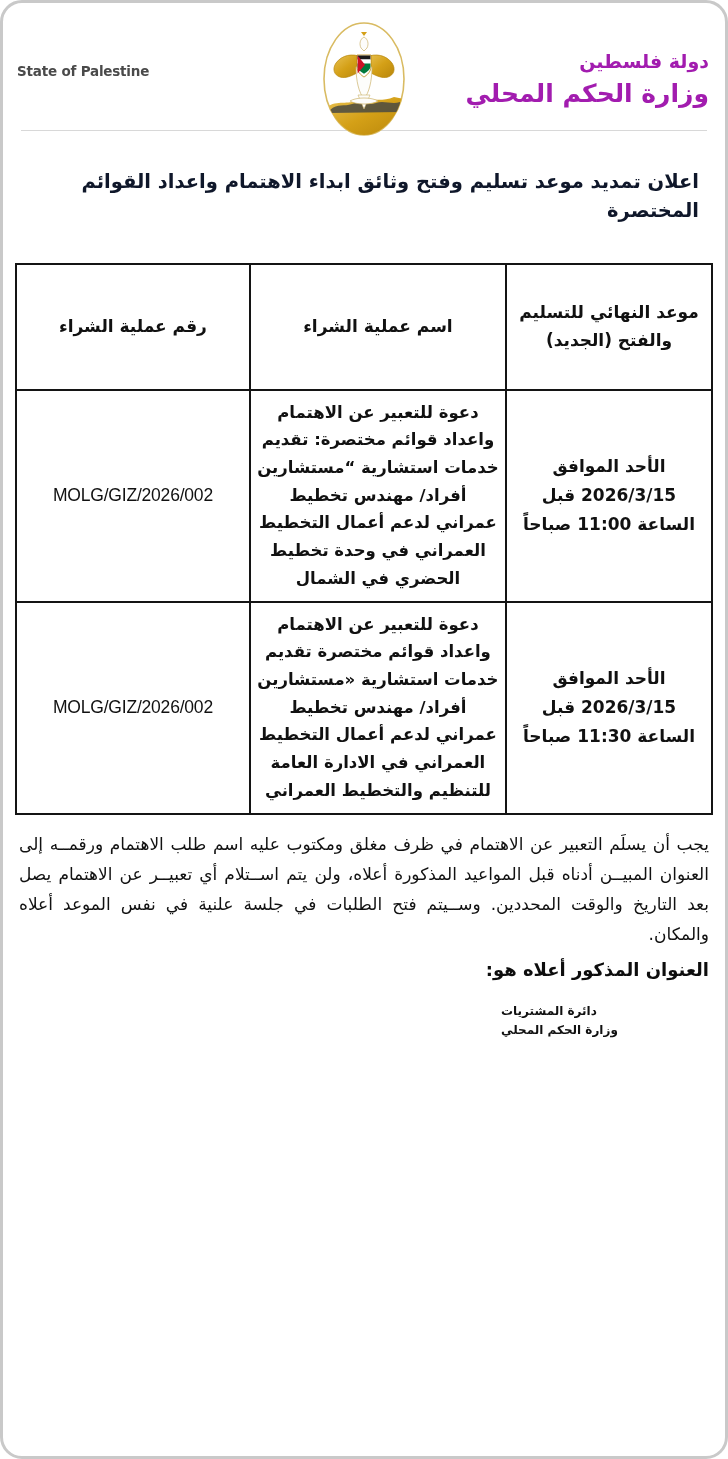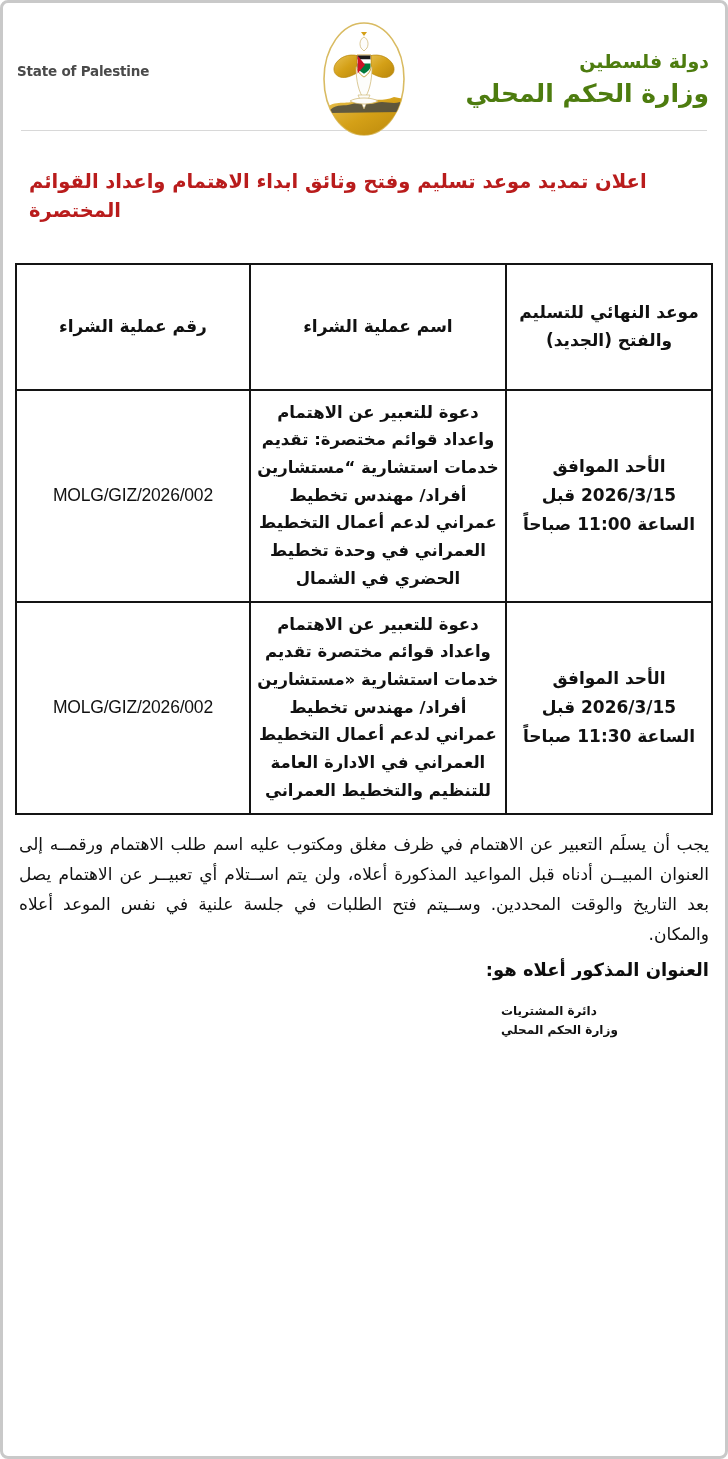--- a/index.html
+++ b/index.html
@@ -15,21 +15,21 @@
     overflow: hidden;
     position: relative;
   }
 
   
   .page {
     position: absolute;
     inset: 0;
     background: #ffffff;
     border: 3px solid #c9c9c9;
-    border-radius: 8px;
+    border-radius: 22px;
     box-sizing: border-box;
     overflow: hidden;
     display: flex;
     flex-direction: column;
   }
 
   
   .letterhead {
     position: relative;
     height: 150px;
@@ -45,21 +45,21 @@
     font-weight: bold;
     font-size: 13.5px;
     line-height: 1.85;
     letter-spacing: -0.2px;
   }
   .lh-ar {
     position: absolute;
     right: 16px;
     top: 44px;
     text-align: right;
-    color: #4d7c0f;
+    color: #a21caf;
   }
   .lh-ar .l1 {
     font-size: 19px;
     font-weight: bold;
     line-height: 1.5;
     letter-spacing: -0.5px;
   }
   .lh-ar .l2 {
     font-size: 25px;
     font-weight: bold;
@@ -79,24 +79,24 @@
     left: 50%;
     top: 14px;
     transform: translateX(-50%);
     width: 96px;
     height: 124px;
     z-index: 3;
   }
 
   
   .headline {
-    text-align: left;
+    text-align: right;
     font-size: 19.5px;
     font-weight: bold;
-    color: #b91c1c;
+    color: #0f172a;
     margin: 14px 26px 0 26px;
     line-height: 1.5;
     letter-spacing: -0.6px;
   }
   .intro {
     text-align: center;
     font-size: 17px;
     color: #141414;
     margin: 11px 20px 0 20px;
     line-height: 1.72;

